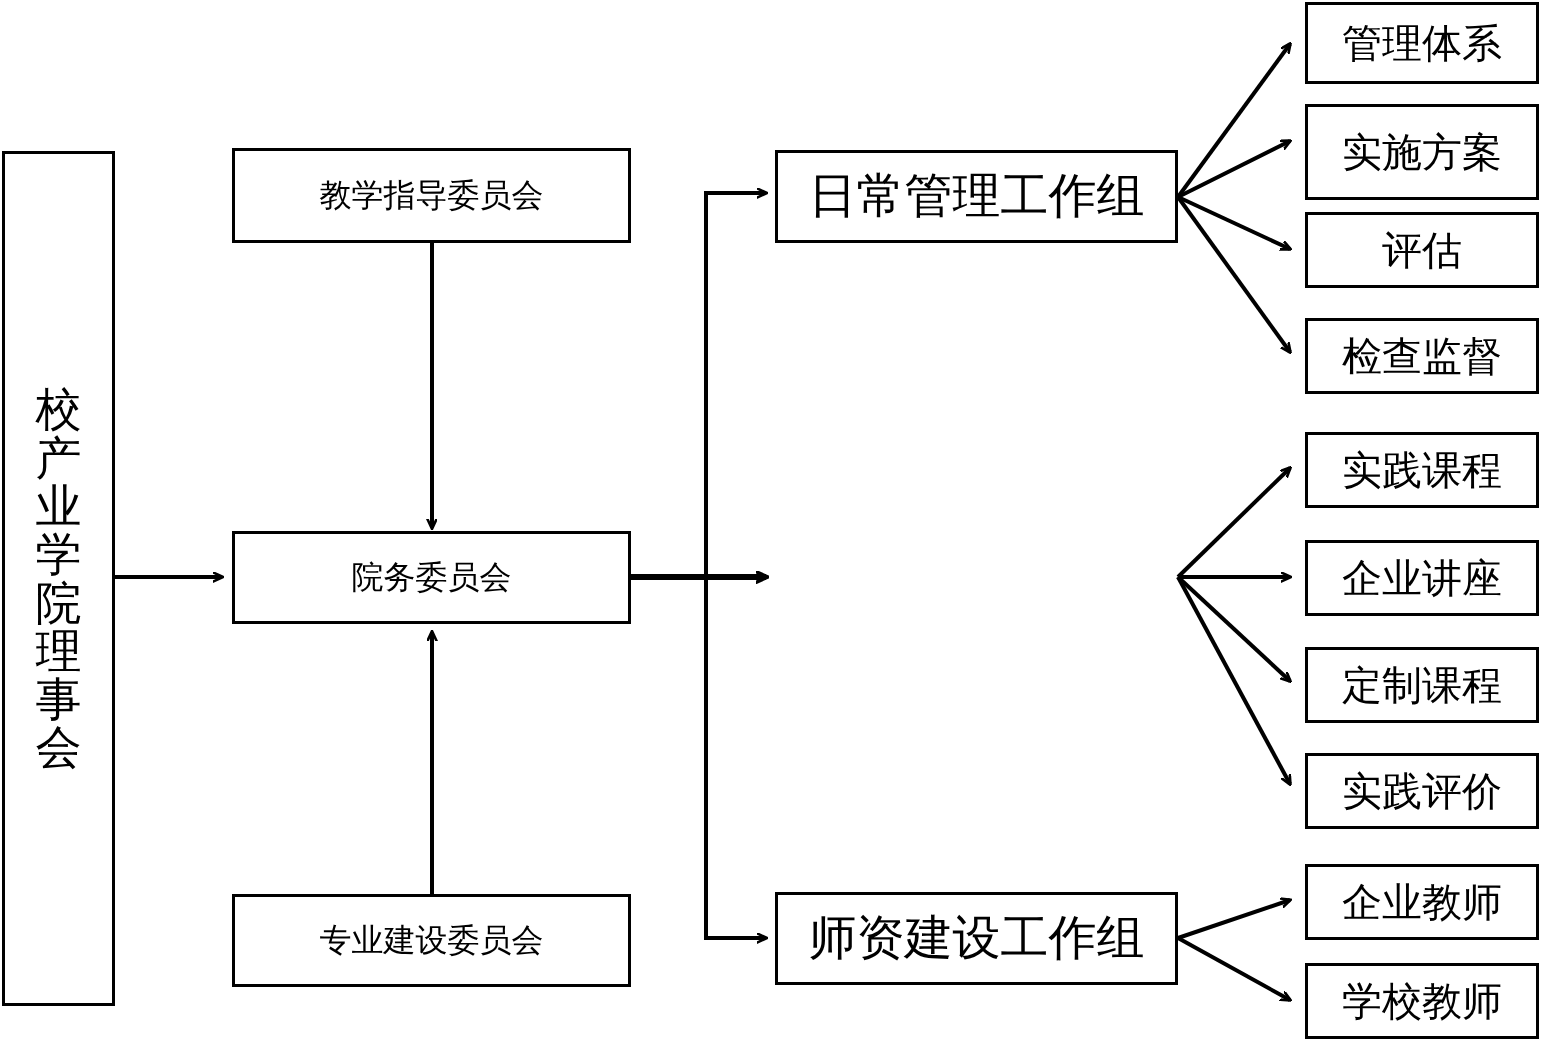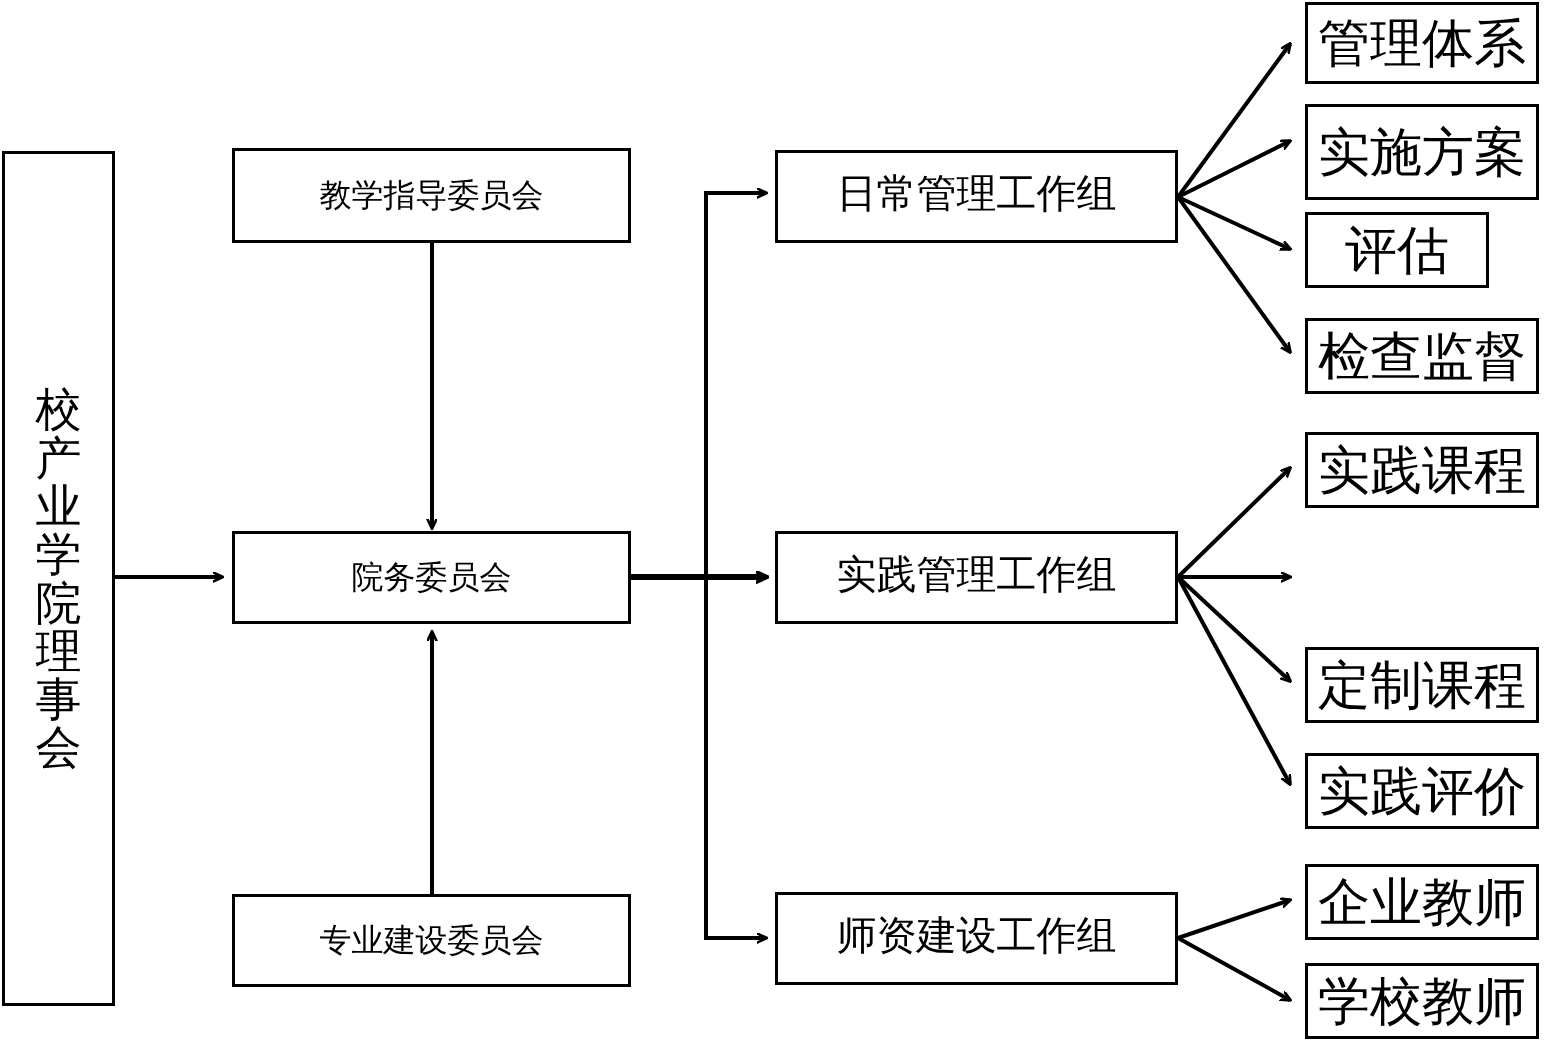--- a/index.html
+++ b/index.html
@@ -33,22 +33,22 @@
     flex-direction: column;
     justify-content: center;
     padding: 6px 0;
   }
   .node.vertical span {
     display: block;
     font-size: 46px;
     letter-spacing: 0;
   }
   .lvl1 { font-size: 32px; }
-  .lvl2 { font-size: 40px; font-family: Liberation Mono, monospace; }
-  .leaf { font-size: 52px; }
+  .lvl2 { font-size: 48px; }
+  .leaf { font-size: 40px; }
 
   svg#wires {
     position: absolute;
     left: 0;
     top: 0;
     width: 1544px;
     height: 1049px;
     z-index: 1;
   }
 </style>
@@ -114,43 +114,43 @@
   </div>
 
   <div class="node lvl1" style="left:232px; top:894px; width:399px; height:93px;">
     <span>专业建设委员会</span>
   </div>
 
   <div class="node lvl2" style="left:775px; top:150px; width:403px; height:93px;">
     <span>日常管理工作组</span>
   </div>
 
-  <div class="node lvl2" style="left:775px; top:531px; width:403px; height:93px;">
-    <span>实践管理工作组</span>
-  </div>
 
   <div class="node lvl2" style="left:775px; top:892px; width:403px; height:93px;">
     <span>师资建设工作组</span>
   </div>
 
   <div class="node leaf" style="left:1305px; top:2px; width:234px; height:82px;">
     <span>管理体系</span>
   </div>
   <div class="node leaf" style="left:1305px; top:104px; width:234px; height:96px;">
     <span>实施方案</span>
   </div>
-  <div class="node leaf" style="left:1305px; top:212px; width:184px; height:76px;">
+  <div class="node leaf" style="left:1305px; top:212px; width:234px; height:76px;">
     <span>评估</span>
   </div>
   <div class="node leaf" style="left:1305px; top:318px; width:234px; height:76px;">
     <span>检查监督</span>
   </div>
 
   <div class="node leaf" style="left:1305px; top:432px; width:234px; height:76px;">
     <span>实践课程</span>
+  </div>
+  <div class="node leaf" style="left:1305px; top:540px; width:234px; height:76px;">
+    <span>企业讲座</span>
   </div>
   <div class="node leaf" style="left:1305px; top:647px; width:234px; height:76px;">
     <span>定制课程</span>
   </div>
   <div class="node leaf" style="left:1305px; top:753px; width:234px; height:76px;">
     <span>实践评价</span>
   </div>
 
   <div class="node leaf" style="left:1305px; top:864px; width:234px; height:76px;">
     <span>企业教师</span>

